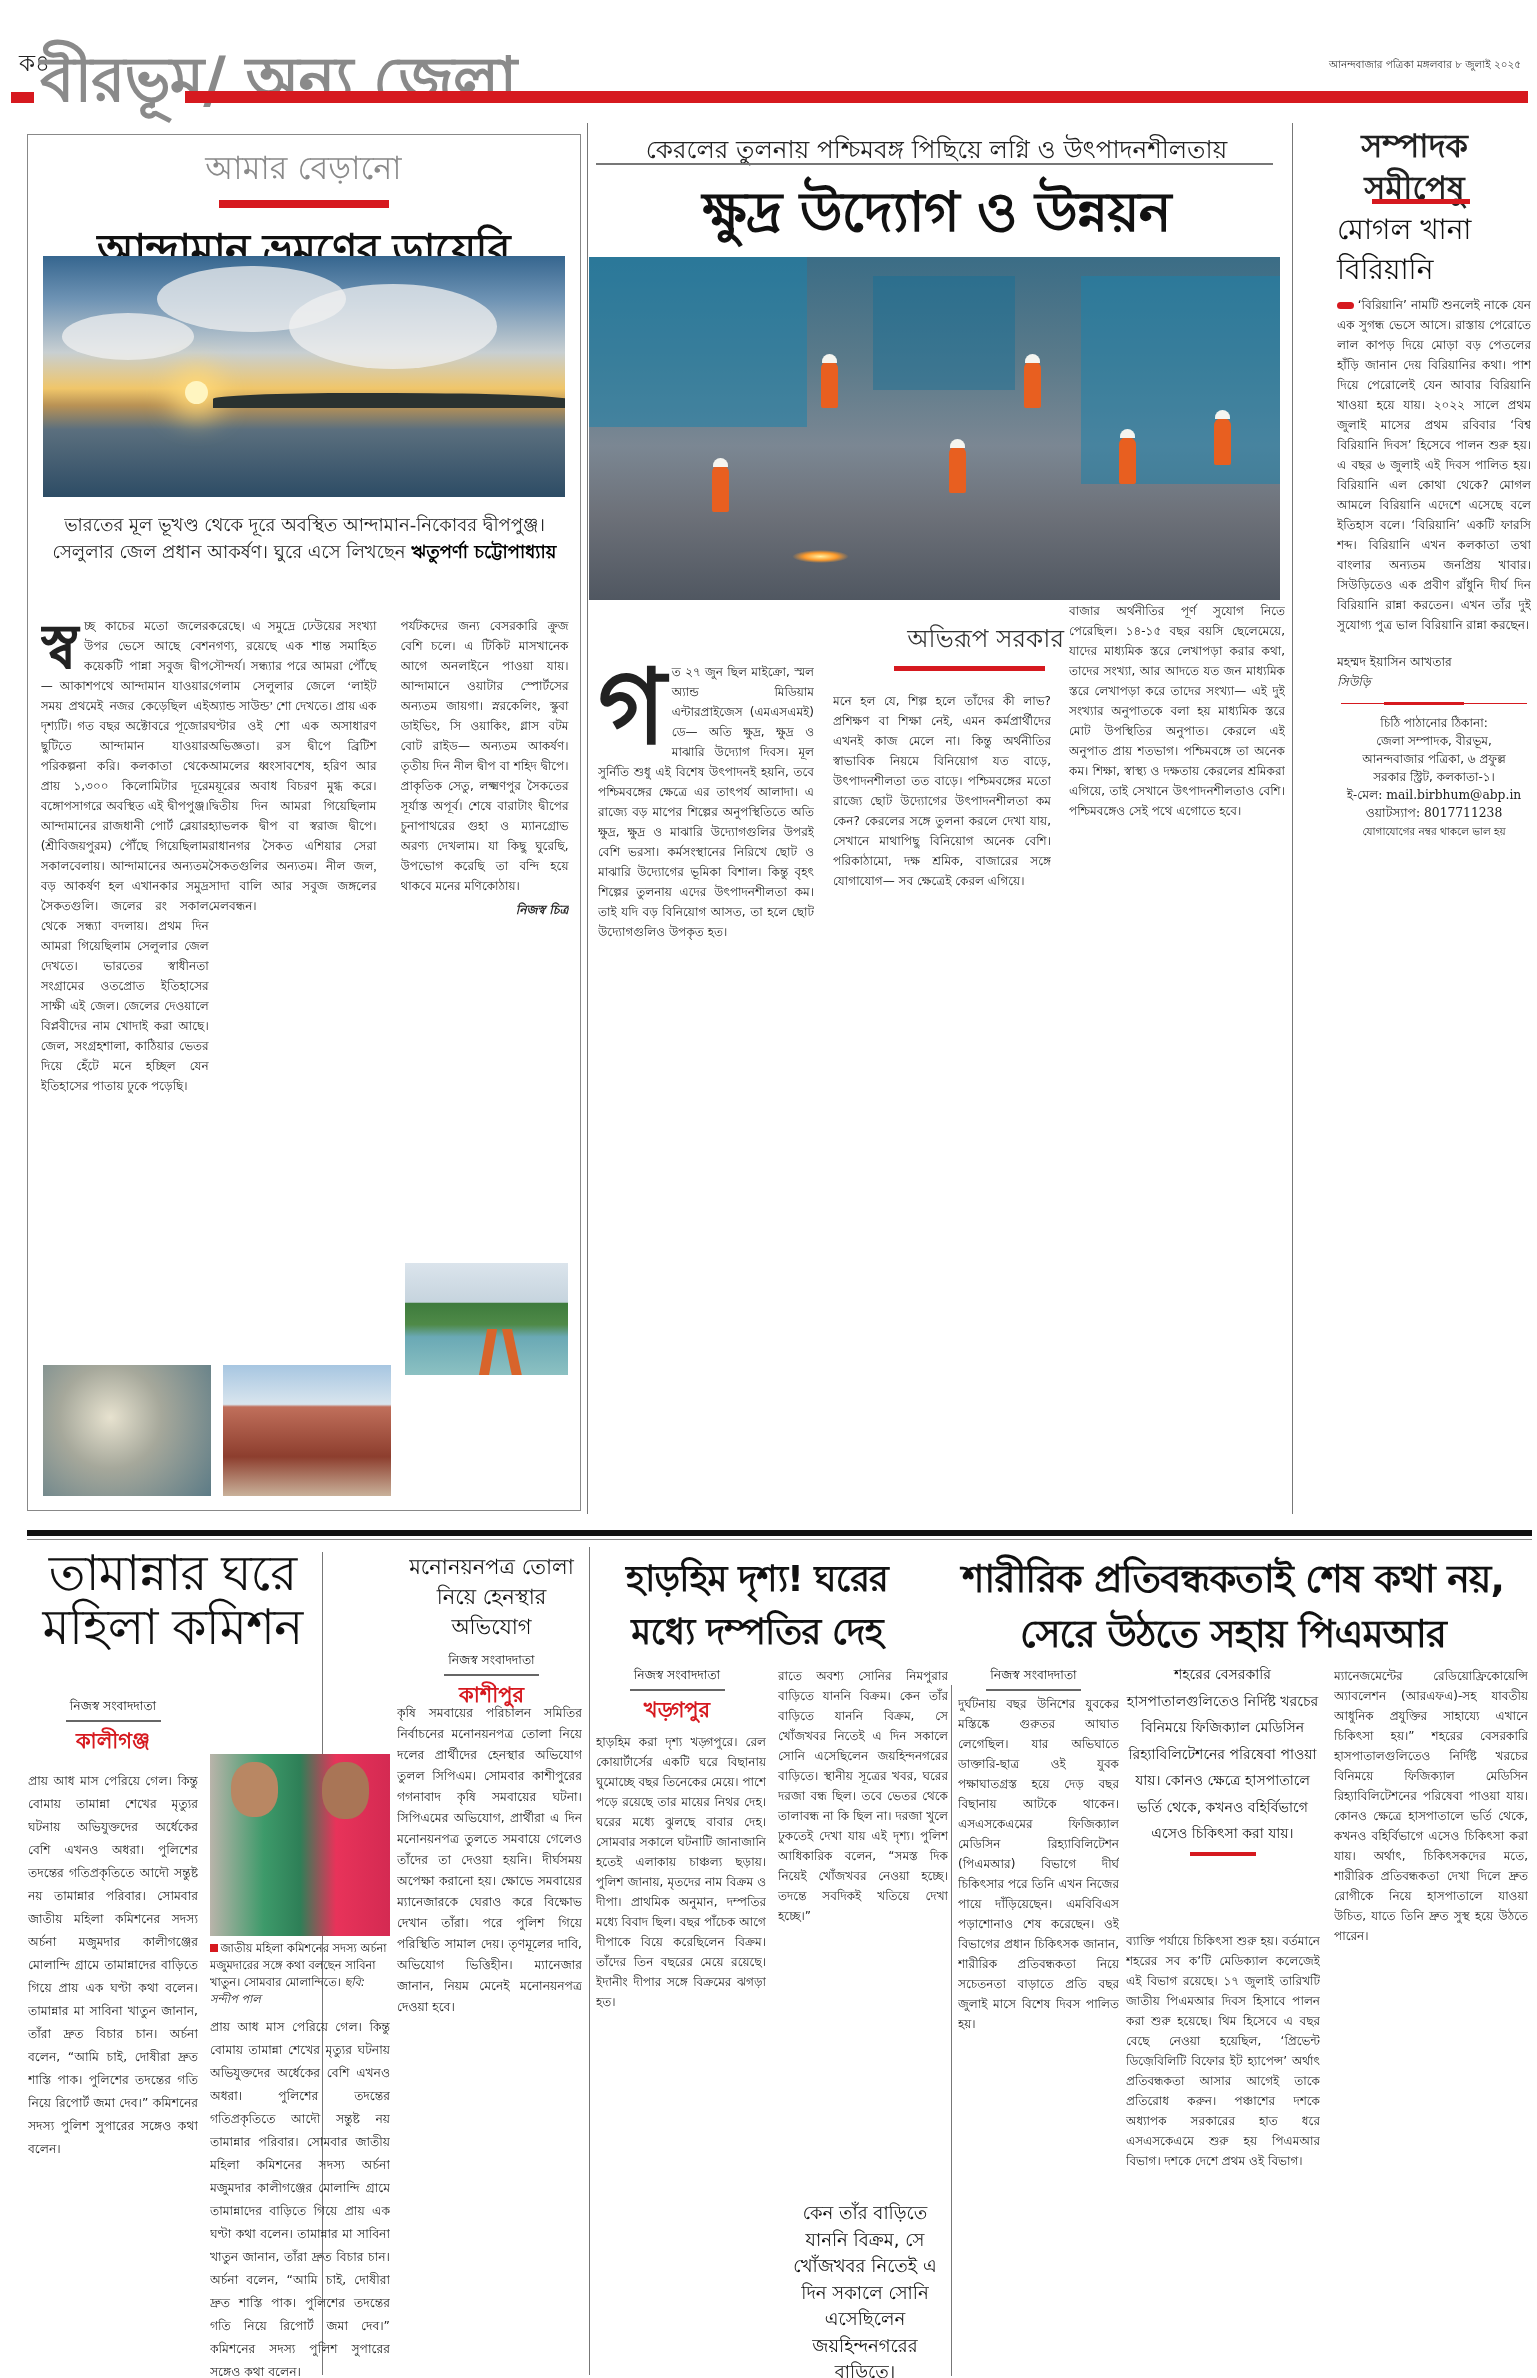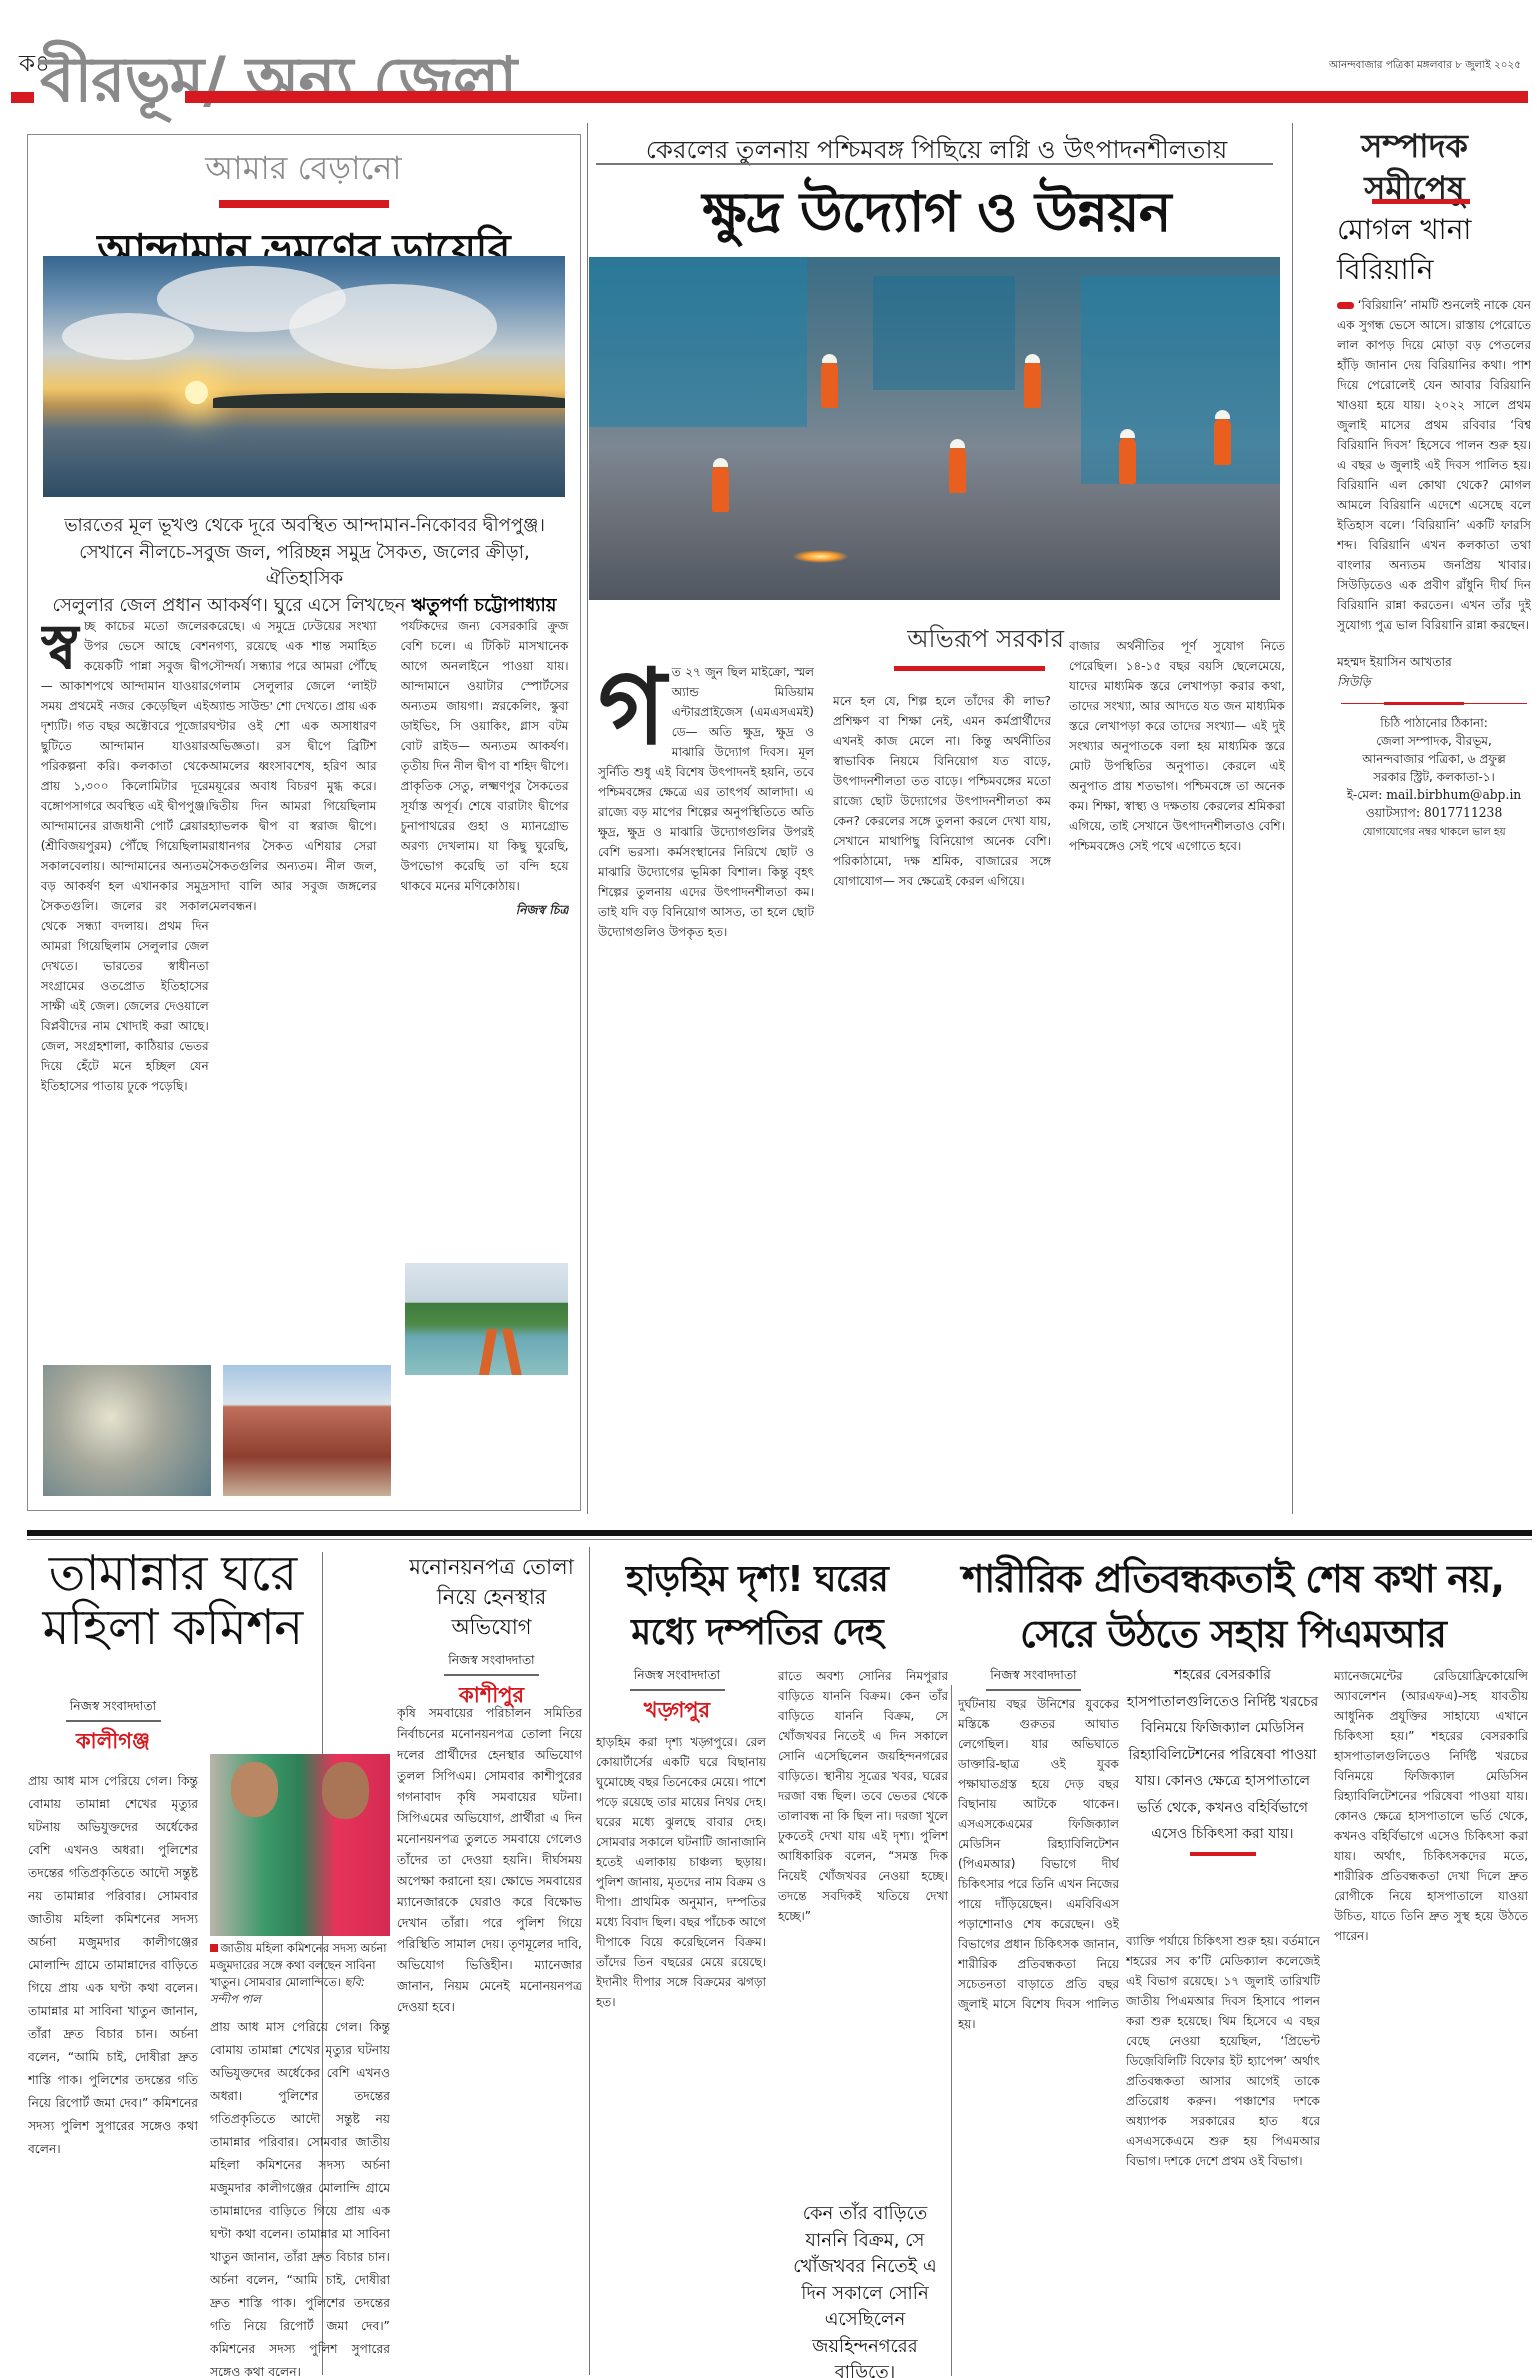--- a/index.html
+++ b/index.html
@@ -109,21 +109,20 @@
   <div class="photo sunset">
     <div class="cloud" style="left:114px; top:9.5px; width:189px; height:66px;"></div>
     <div class="cloud" style="left:246px; top:28px; width:208px; height:85px;"></div>
     <div class="cloud" style="left:19px; top:57px; width:132px; height:47px;"></div>
     <div class="sun"></div>
     <div class="island"></div>
   </div>
 
   <div class="standfirst">
     <div>ভারতের মূল ভূখণ্ড থেকে দূরে অবস্থিত আন্দামান-নিকোবর দ্বীপপুঞ্জ।</div>
-    <div>সেখানে নীলচে-সবুজ জল, পরিচ্ছন্ন সমুদ্র সৈকত, জলের ক্রীড়া, ঐতিহাসিক</div>
     <div><span>সেলুলার জেল প্রধান আকর্ষণ। ঘুরে এসে লিখছেন</span> <b>ঋতুপর্ণা চট্টোপাধ্যায়</b></div>
   </div>
 
   <div class="col body-text" style="left:13.2px; top:481px; width:168px; height:738px;">
     <span class="dropcap">স্ব</span><span>চ্ছ কাচের মতো জলের উপর ভেসে আছে বেশ কয়েকটি পান্না সবুজ দ্বীপ— আকাশপথে আন্দামান যাওয়ার সময় প্রথমেই নজর কেড়েছিল এই দৃশ্যটি। গত বছর অক্টোবরে পূজোর ছুটিতে আন্দামান যাওয়ার পরিকল্পনা করি। কলকাতা থেকে প্রায় ১,৩০০ কিলোমিটার দূরে বঙ্গোপসাগরে অবস্থিত এই দ্বীপপুঞ্জ। আন্দামানের রাজধানী পোর্ট ব্লেয়ার (শ্রীবিজয়পুরম) পৌঁছে গিয়েছিলাম সকালবেলায়। আন্দামানের অন্যতম বড় আকর্ষণ হল এখানকার সমুদ্র সৈকতগুলি। জলের রং সকাল থেকে সন্ধ্যা বদলায়। প্রথম দিন আমরা গিয়েছিলাম সেলুলার জেল দেখতে। ভারতের স্বাধীনতা সংগ্রামের ওতপ্রোত ইতিহাসের সাক্ষী এই জেল। জেলের দেওয়ালে বিপ্লবীদের নাম খোদাই করা আছে। জেল, সংগ্রহশালা, কাঠিয়ার ভেতর দিয়ে হেঁটে মনে হচ্ছিল যেন ইতিহাসের পাতায় ঢুকে পড়েছি।</span>
   </div>
   <div class="col body-text" style="left:181px; top:481px; width:168px; height:738px;font-family:Liberation Serif, serif;">
     <span>করেছে। এ সমুদ্রে ঢেউয়ের সংখ্যা নগণ্য, রয়েছে এক শান্ত সমাহিত সৌন্দর্য। সন্ধ্যার পরে আমরা পৌঁছে গেলাম সেলুলার জেলে ‘লাইট অ্যান্ড সাউন্ড’ শো দেখতে। প্রায় এক ঘণ্টার ওই শো এক অসাধারণ অভিজ্ঞতা। রস দ্বীপে ব্রিটিশ আমলের ধ্বংসাবশেষ, হরিণ আর ময়ূরের অবাধ বিচরণ মুগ্ধ করে। দ্বিতীয় দিন আমরা গিয়েছিলাম হ্যাভলক দ্বীপ বা স্বরাজ দ্বীপে। রাধানগর সৈকত এশিয়ার সেরা সৈকতগুলির অন্যতম। নীল জল, সাদা বালি আর সবুজ জঙ্গলের মেলবন্ধন।</span>
   </div>
   <div class="col body-text" style="left:373px; top:481px; width:168px; height:644px;">
@@ -166,21 +165,21 @@
   <div>অভিরূপ সরকার</div>
   <div class="byline-bar"></div>
 </div>
 
 <div class="col body-text" style="left:598px; top:662px; width:216px; height:847px;">
   <span class="bigdrop">গ</span><span>ত ২৭ জুন ছিল মাইক্রো, স্মল অ্যান্ড মিডিয়াম এন্টারপ্রাইজেস (এমএসএমই) ডে— অতি ক্ষুদ্র, ক্ষুদ্র ও মাঝারি উদ্যোগ দিবস। মূল সুর্নিতি শুধু এই বিশেষ উৎপাদনই হয়নি, তবে পশ্চিমবঙ্গের ক্ষেত্রে এর তাৎপর্য আলাদা। এ রাজ্যে বড় মাপের শিল্পের অনুপস্থিতিতে অতি ক্ষুদ্র, ক্ষুদ্র ও মাঝারি উদ্যোগগুলির উপরই বেশি ভরসা। কর্মসংস্থানের নিরিখে ছোট ও মাঝারি উদ্যোগের ভূমিকা বিশাল। কিন্তু বৃহৎ শিল্পের তুলনায় এদের উৎপাদনশীলতা কম। তাই যদি বড় বিনিয়োগ আসত, তা হলে ছোট উদ্যোগগুলিও উপকৃত হত।</span>
 </div>
 <div class="col body-text" style="left:833px; top:691px; width:218px; height:819px;">
   <span>মনে হল যে, শিল্প হলে তাঁদের কী লাভ? প্রশিক্ষণ বা শিক্ষা নেই, এমন কর্মপ্রার্থীদের এখনই কাজ মেলে না। কিন্তু অর্থনীতির স্বাভাবিক নিয়মে বিনিয়োগ যত বাড়ে, উৎপাদনশীলতা তত বাড়ে। পশ্চিমবঙ্গের মতো রাজ্যে ছোট উদ্যোগের উৎপাদনশীলতা কম কেন? কেরলের সঙ্গে তুলনা করলে দেখা যায়, সেখানে মাথাপিছু বিনিয়োগ অনেক বেশি। পরিকাঠামো, দক্ষ শ্রমিক, বাজারের সঙ্গে যোগাযোগ— সব ক্ষেত্রেই কেরল এগিয়ে।</span>
 </div>
-<div class="col body-text" style="left:1069px; top:636px; width:216px; height:894px;">
+<div class="col body-text" style="left:1069px; top:601px; width:216px; height:894px;">
   <span>বাজার অর্থনীতির পূর্ণ সুযোগ নিতে পেরেছিল। ১৪-১৫ বছর বয়সি ছেলেমেয়ে, যাদের মাধ্যমিক স্তরে লেখাপড়া করার কথা, তাদের সংখ্যা, আর আদতে যত জন মাধ্যমিক স্তরে লেখাপড়া করে তাদের সংখ্যা— এই দুই সংখ্যার অনুপাতকে বলা হয় মাধ্যমিক স্তরে মোট উপস্থিতির অনুপাত। কেরলে এই অনুপাত প্রায় শতভাগ। পশ্চিমবঙ্গে তা অনেক কম। শিক্ষা, স্বাস্থ্য ও দক্ষতায় কেরলের শ্রমিকরা এগিয়ে, তাই সেখানে উৎপাদনশীলতাও বেশি। পশ্চিমবঙ্গেও সেই পথে এগোতে হবে।</span>
 </div>
 
 <div class="letters-head">
   <div>সম্পাদক</div>
   <div>সমীপেষু</div>
 </div>
 <div class="letters-bar"></div>
 <div class="letter-title">মোগল খানা বিরিয়ানি</div>
 <div class="col body-text" style="left:1337px; top:295px; width:194px; height:1221px;">

